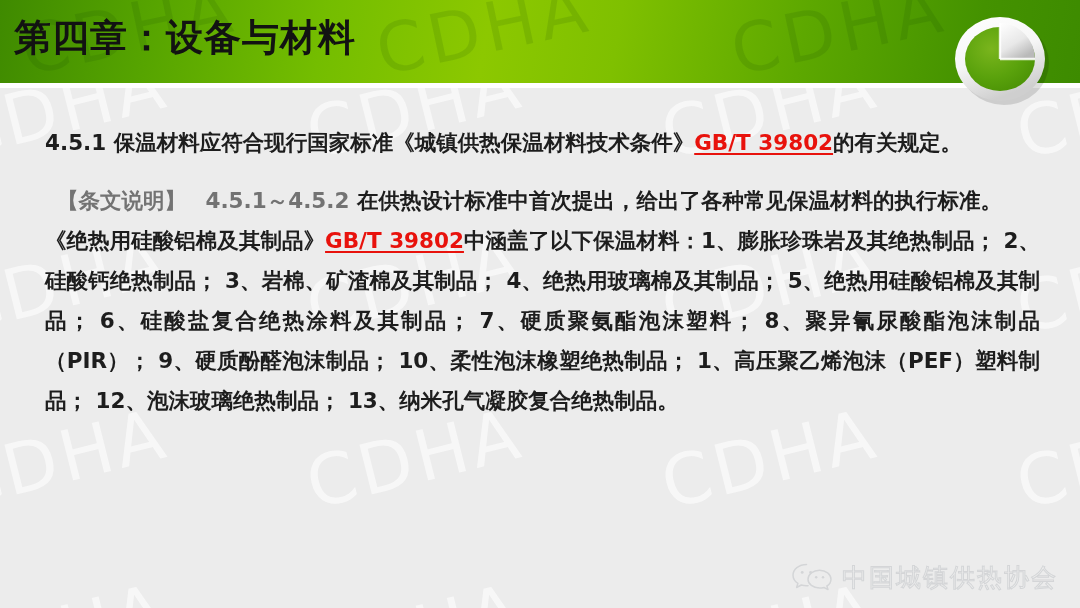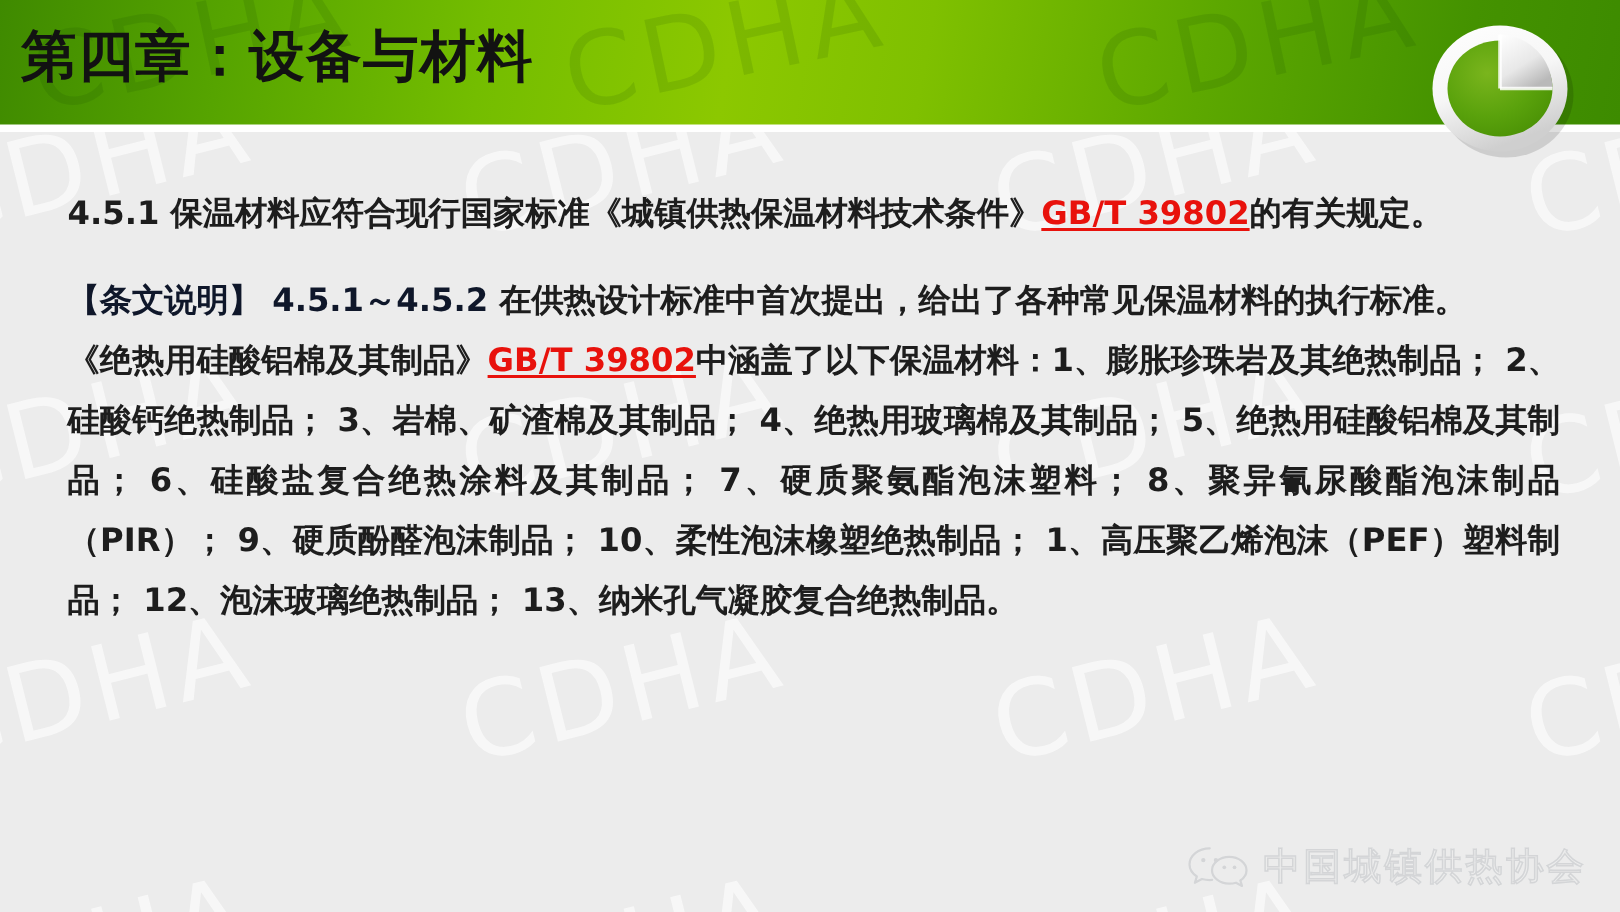--- a/index.html
+++ b/index.html
@@ -137,31 +137,32 @@
   .para.list-line { }
 
   .ref {
     color: #e8120c;
     text-decoration: underline;
     text-decoration-color: #e8120c;
     text-underline-offset: 3px;
     text-decoration-thickness: 2px;
   }
   .red {
-    color: #0f172a;
+    color: #737373;
+    margin-left: 12px;
   }
   .nowrap { white-space: nowrap; }
 
   
   .wechat-mark {
     position: absolute;
     right: 22px;
     bottom: 14px;
     display: flex;
-    align-items: flex-end;
+    align-items: flex-start;
     gap: 9px;
     z-index: 6;
     opacity: 0.92;
   }
   .wechat-label {
     font-size: 25px;
     color: transparent;
     -webkit-text-stroke: 1px #d2d4d6;
     letter-spacing: 2px;
     white-space: nowrap;

